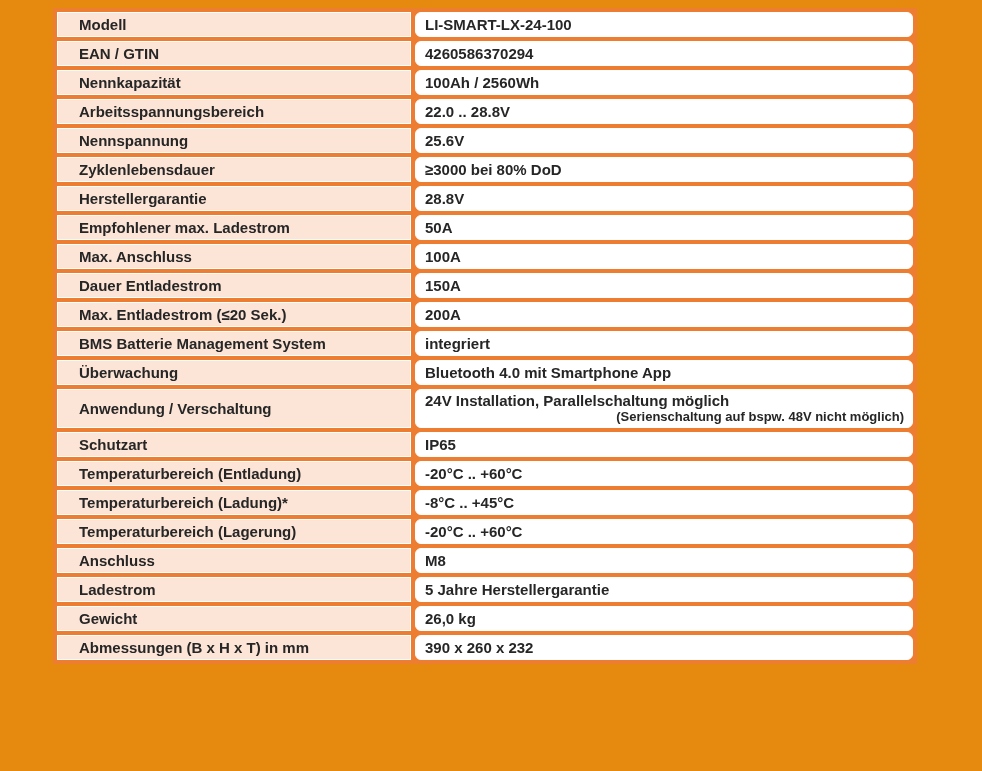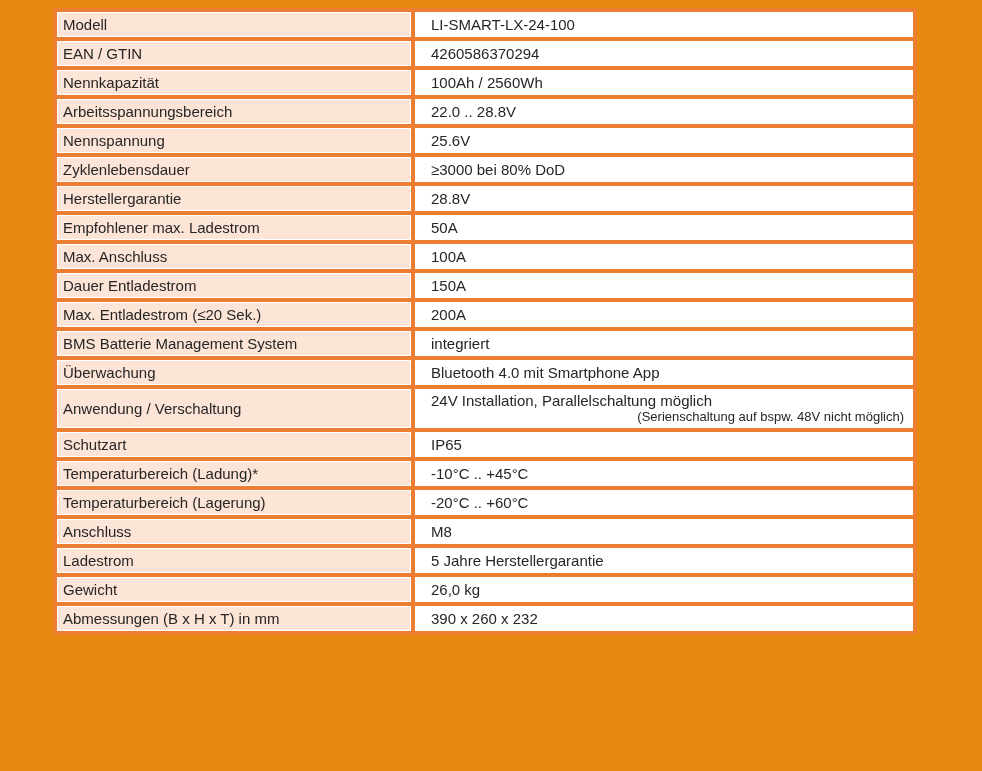--- a/index.html
+++ b/index.html
@@ -35,27 +35,28 @@
   td {
     border: 1.5px solid var(--cell-border);
     height: 25px;
     vertical-align: middle;
     font-size: 15px;
     line-height: 1.15;
     padding: 2px 8px;
   }
   td.label {
     background: var(--label-bg);
-    font-weight: 400;
-    padding-left: 5px;
+    font-weight: 700;
+    padding-left: 21px;
   }
   td.value {
     background: var(--value-bg);
-    font-weight: 400;
-    padding-left: 15px;
+    font-weight: 700;
+    padding-left: 9px;
+    border-radius: 6px;
   }
   td.value .note {
     font-size: 13px;
     margin-top: 1px;
     text-align: right;
   }
 </style>
 </head>
 <body>
 
@@ -122,22 +123,26 @@
         <td class="value">
           <div>24V Installation, Parallelschaltung möglich</div>
           <div class="note">(Serienschaltung auf bspw. 48V nicht möglich)</div>
         </td>
       </tr>
       <tr>
         <td class="label">Schutzart</td>
         <td class="value">IP65</td>
       </tr>
       <tr>
+        <td class="label">Temperaturbereich (Entladung)</td>
+        <td class="value">-20°C .. +60°C</td>
+      </tr>
+      <tr>
         <td class="label">Temperaturbereich (Ladung)*</td>
-        <td class="value">-10°C .. +45°C</td>
+        <td class="value">-8°C .. +45°C</td>
       </tr>
       <tr>
         <td class="label">Temperaturbereich (Lagerung)</td>
         <td class="value">-20°C .. +60°C</td>
       </tr>
       <tr>
         <td class="label">Anschluss</td>
         <td class="value">M8</td>
       </tr>
       <tr>

